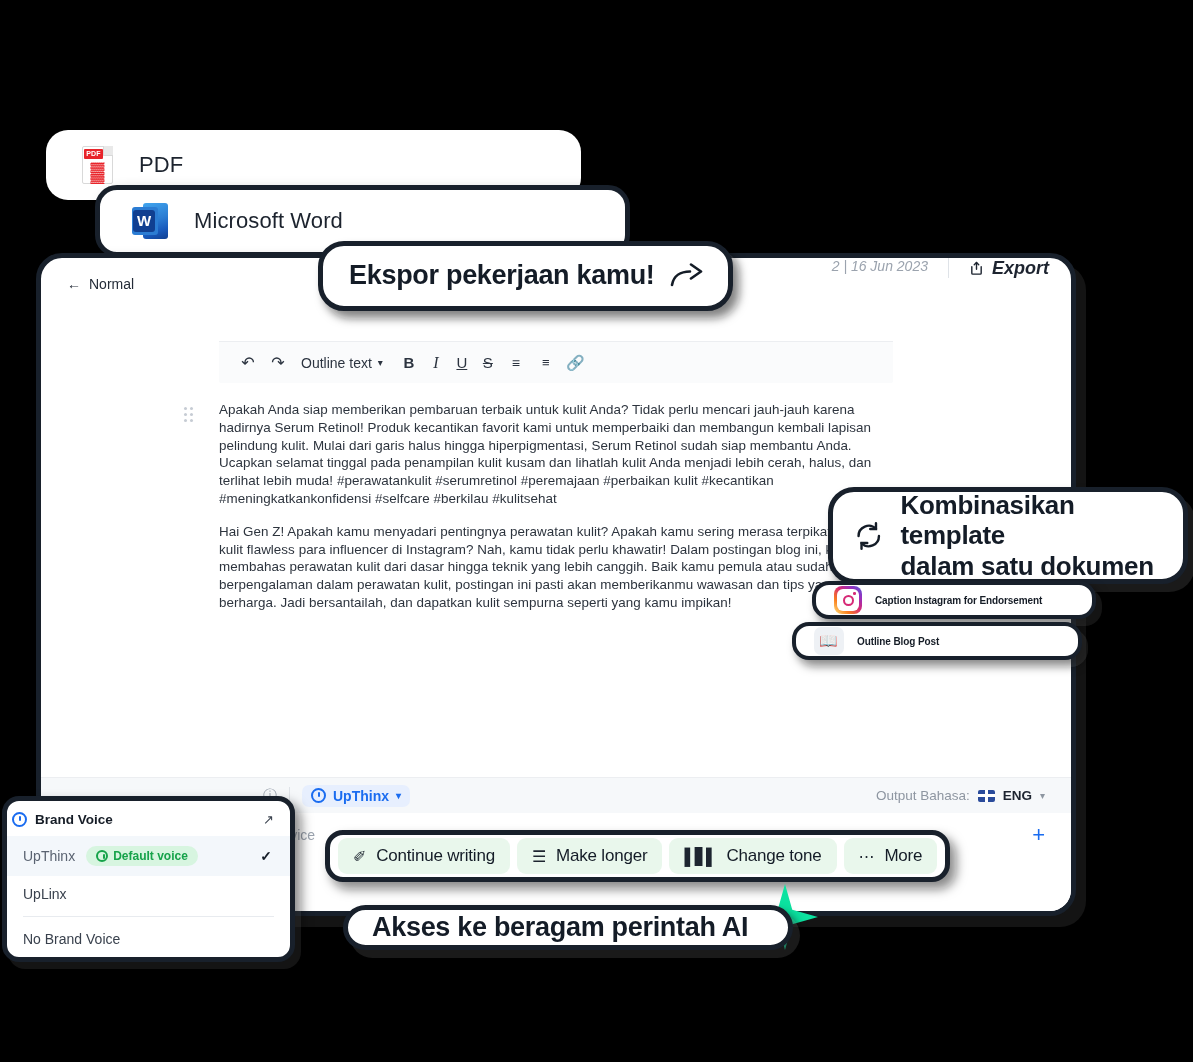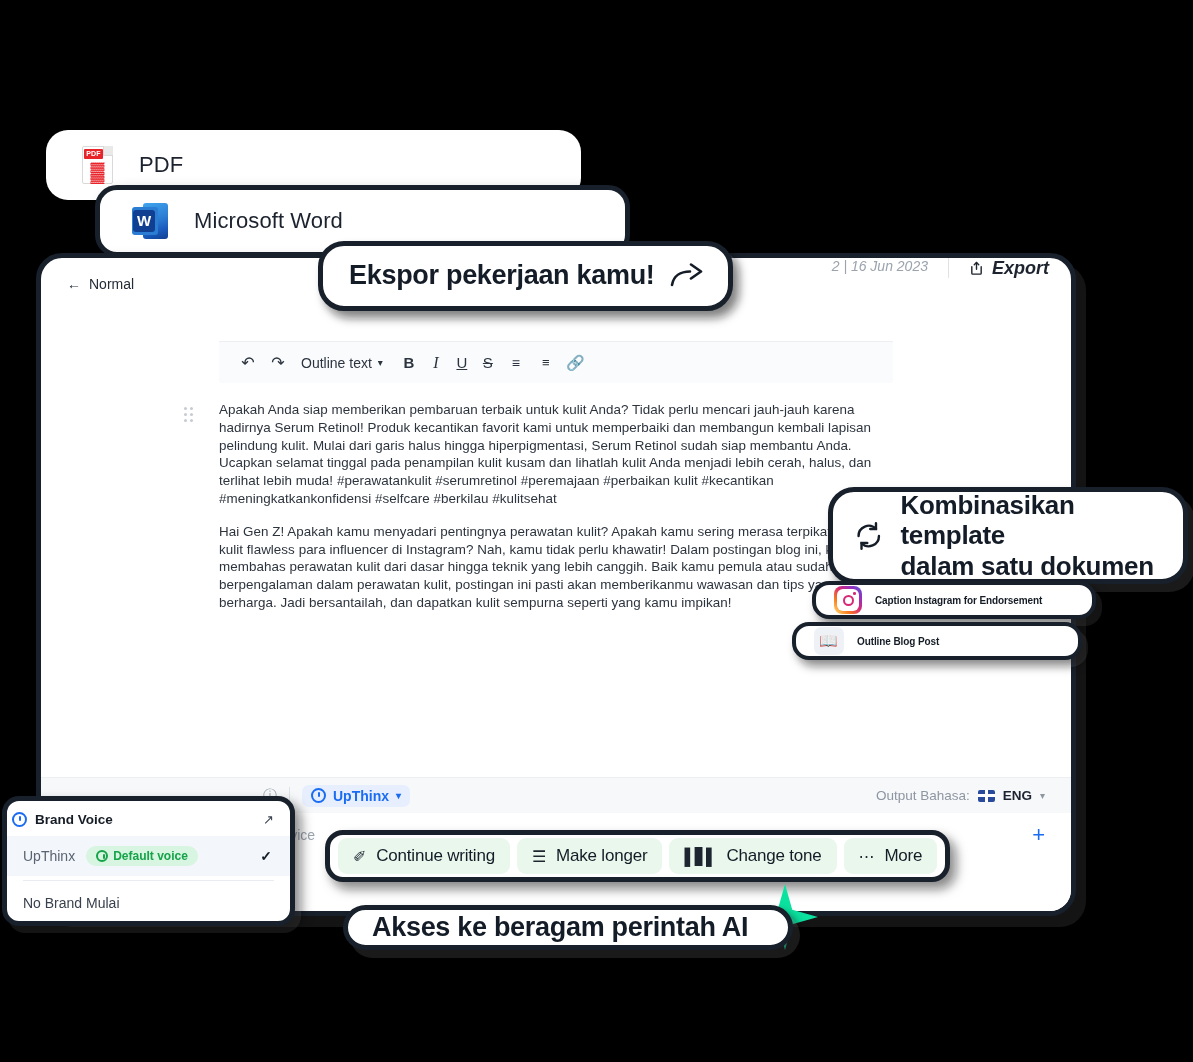--- a/index.html
+++ b/index.html
@@ -371,19 +371,22 @@
       <span class="ext">↗︎</span>
     </div>
     <div class="bv-item active">
       <span>UpThinx</span>
       <span class="bv-badge">
         <span class="clock-ico" style="width:12px;height:12px;color:#16a34a;"></span>
         <span>Default voice</span>
       </span>
       <span class="bv-check">✓</span>
     </div>
+    <div class="bv-item">
+      <span>UpLinx</span>
+    </div>
     <div class="bv-div"></div>
     <div class="bv-item">
-      <span>No Brand Mulai</span>
+      <span>No Brand Voice</span>
     </div>
   </div>
 
 </div>
 
 </body></html>

